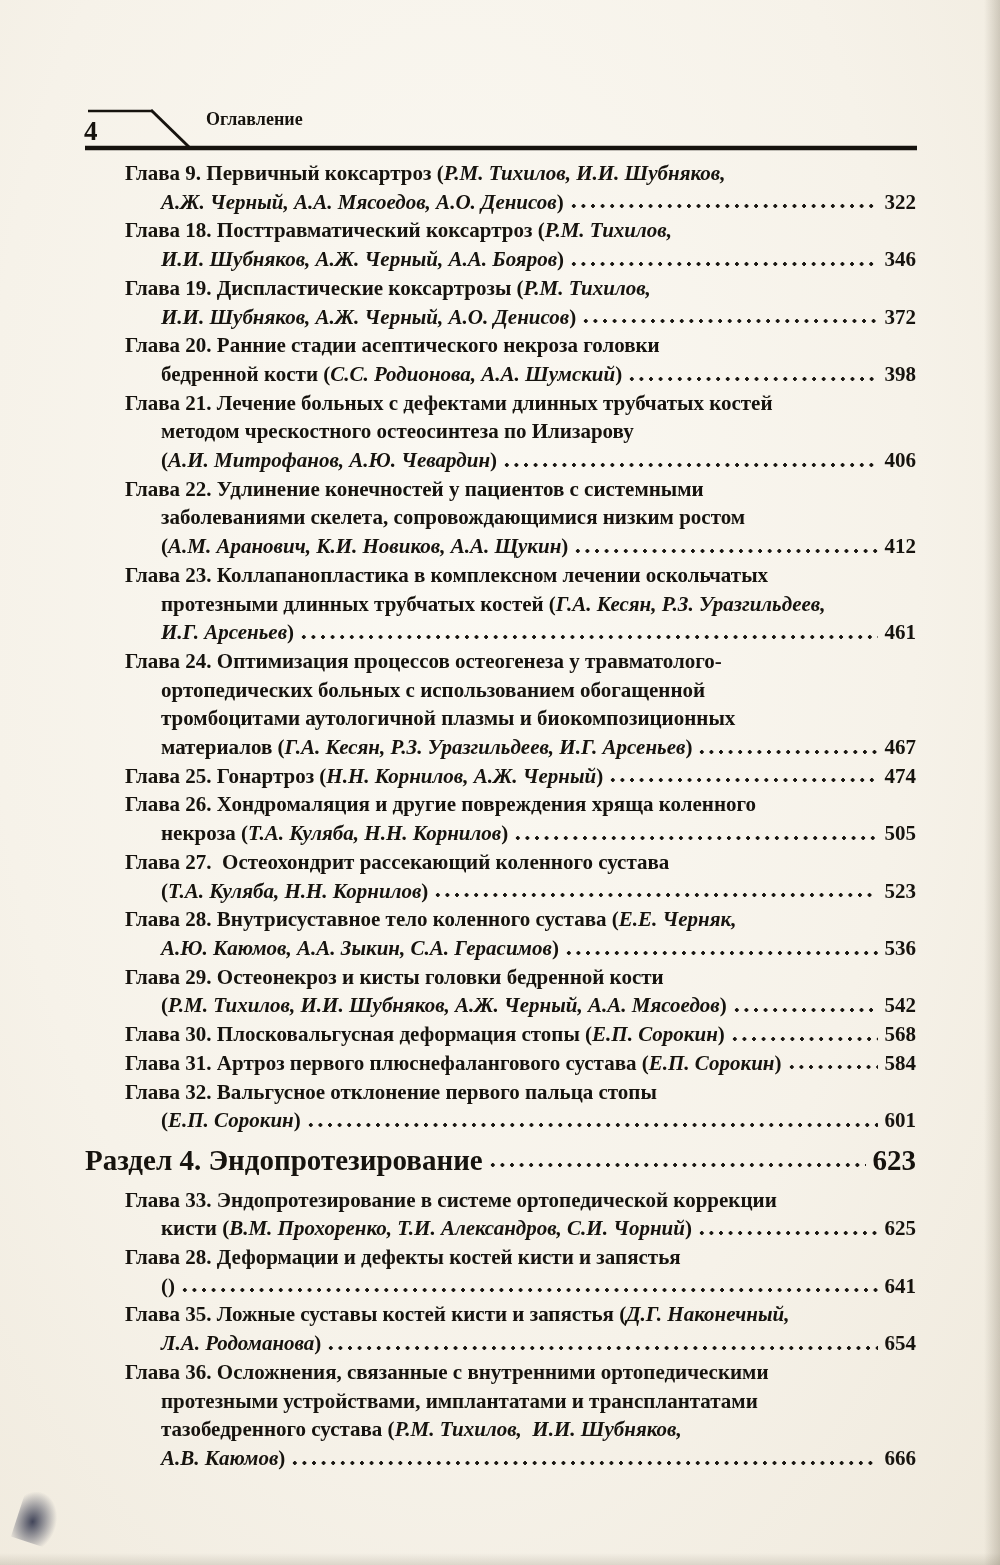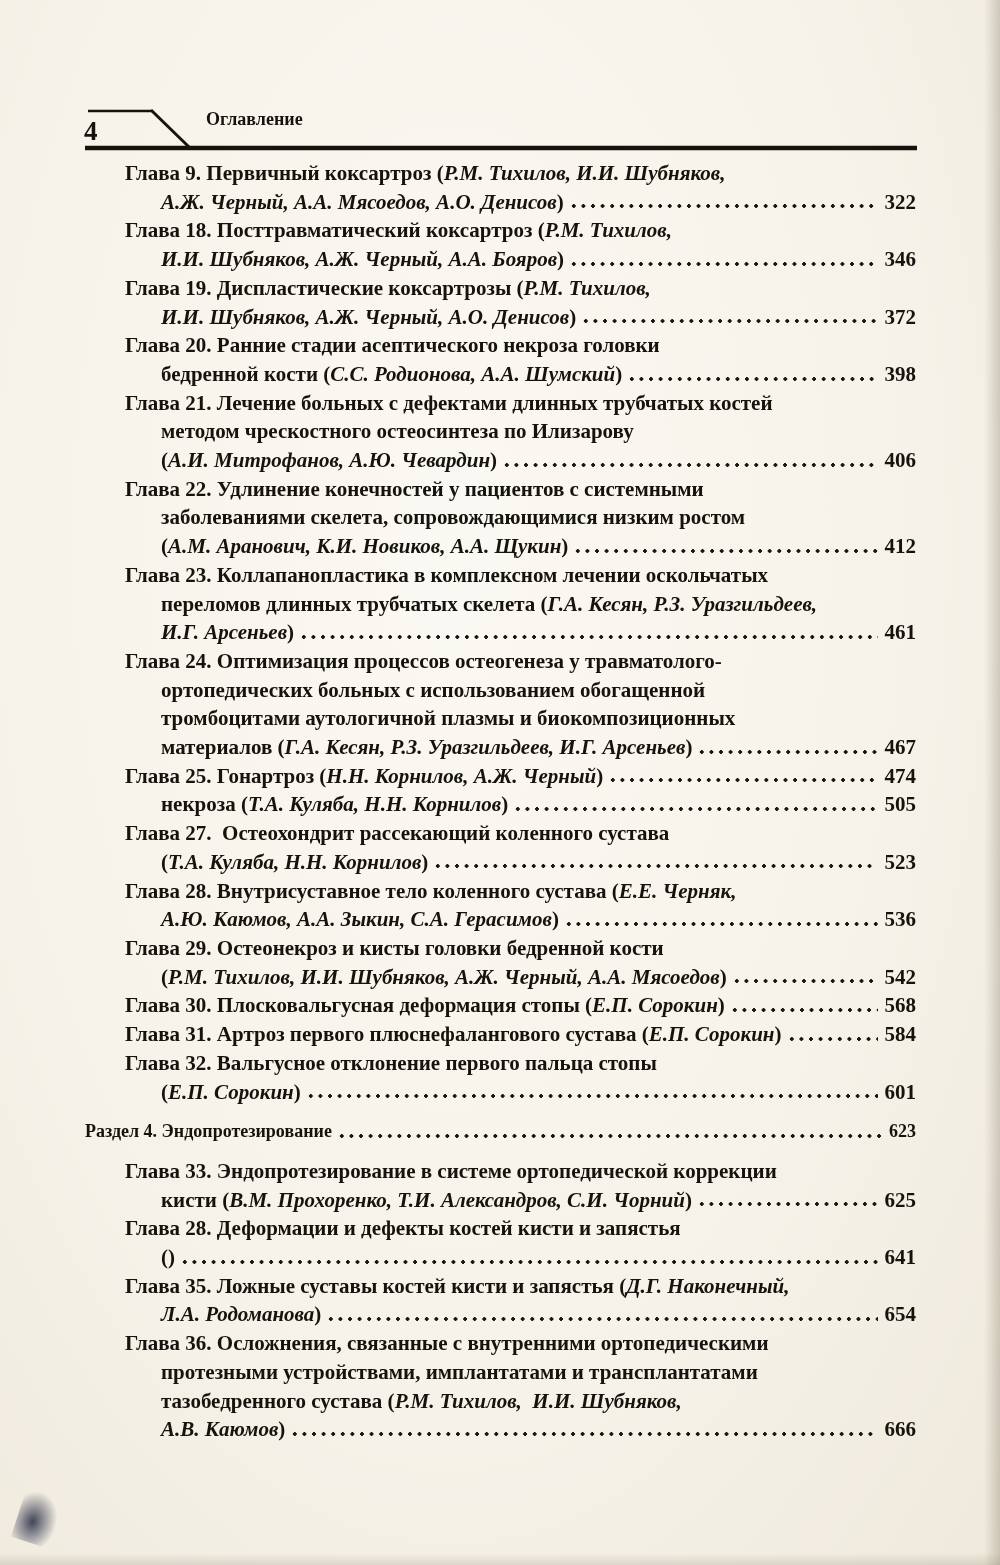--- a/index.html
+++ b/index.html
@@ -45,21 +45,21 @@
   }
   .entry{ }
   .line{
     display:flex; align-items:baseline;
     line-height:28.7px; min-height:28.7px;
     white-space:pre;
   }
   .entry.chapter .line.first{ padding-left:40px; }
   .entry.chapter .line.cont { padding-left:76px;text-align:center; }
   .entry.section{ margin:11px 0 11px 0; }
-  .entry.section .line.first{ padding-left:0; font-size:18px;justify-content:flex-end; }
+  .entry.section .line.first{ padding-left:0; font-size:29px;justify-content:flex-end; }
   .seg{ white-space:pre; }
   .seg.it{ font-style:italic; }
   .leader{
     flex:1 1 auto; align-self:stretch; min-width:14px;
     margin:0 7px 0 5px;
     background-image:radial-gradient(circle, #1a1712 1.6px, rgba(0,0,0,0) 1.9px);
     background-size:9.6px 9.6px;
     background-repeat:repeat-x;
     background-position:left calc(100% - 5.5px);
   }
@@ -101,33 +101,34 @@
         <div class="line cont"><span class="seg">методом чрескостного остеосинтеза по Илизарову</span></div>
         <div class="line cont"><span class="seg">(</span><span class="seg it">А.И. Митрофанов, А.Ю. Чевардин</span><span class="seg">)</span><span class="leader"></span><span class="pageno">406</span></div>
       </div>
       <div class="entry chapter">
         <div class="line first"><span class="seg">Глава 22. Удлинение конечностей у пациентов с системными</span></div>
         <div class="line cont"><span class="seg">заболеваниями скелета, сопровождающимися низким ростом</span></div>
         <div class="line cont"><span class="seg">(</span><span class="seg it">А.М. Аранович, К.И. Новиков, А.А. Щукин</span><span class="seg">)</span><span class="leader"></span><span class="pageno">412</span></div>
       </div>
       <div class="entry chapter">
         <div class="line first"><span class="seg">Глава 23. Коллапанопластика в комплексном лечении оскольчатых</span></div>
-        <div class="line cont"><span class="seg">переломов длинных трубчатых скелета (</span><span class="seg it">Г.А. Кесян, Р.З. Уразгильдеев,</span></div>
+        <div class="line cont"><span class="seg">протезными длинных трубчатых костей (</span><span class="seg it">Г.А. Кесян, Р.З. Уразгильдеев,</span></div>
         <div class="line cont"><span class="seg it">И.Г. Арсеньев</span><span class="seg">)</span><span class="leader"></span><span class="pageno">461</span></div>
       </div>
       <div class="entry chapter">
         <div class="line first"><span class="seg">Глава 24. Оптимизация процессов остеогенеза у травматолого-</span></div>
         <div class="line cont"><span class="seg">ортопедических больных с использованием обогащенной</span></div>
         <div class="line cont"><span class="seg">тромбоцитами аутологичной плазмы и биокомпозиционных</span></div>
         <div class="line cont"><span class="seg">материалов (</span><span class="seg it">Г.А. Кесян, Р.З. Уразгильдеев, И.Г. Арсеньев</span><span class="seg">)</span><span class="leader"></span><span class="pageno">467</span></div>
       </div>
       <div class="entry chapter">
         <div class="line first"><span class="seg">Глава 25. Гонартроз (</span><span class="seg it">Н.Н. Корнилов, А.Ж. Черный</span><span class="seg">)</span><span class="leader"></span><span class="pageno">474</span></div>
       </div>
       <div class="entry chapter">
+        <div class="line first"><span class="seg">Глава 26. Хондромаляция и другие повреждения хряща коленного</span></div>
         <div class="line cont"><span class="seg">некроза (</span><span class="seg it">Т.А. Куляба, Н.Н. Корнилов</span><span class="seg">)</span><span class="leader"></span><span class="pageno">505</span></div>
       </div>
       <div class="entry chapter">
         <div class="line first"><span class="seg">Глава 27.  Остеохондрит рассекающий коленного сустава</span></div>
         <div class="line cont"><span class="seg">(</span><span class="seg it">Т.А. Куляба, Н.Н. Корнилов</span><span class="seg">)</span><span class="leader"></span><span class="pageno"> 523</span></div>
       </div>
       <div class="entry chapter">
         <div class="line first"><span class="seg">Глава 28. Внутрисуставное тело коленного сустава (</span><span class="seg it">Е.Е. Черняк,</span></div>
         <div class="line cont"><span class="seg it">А.Ю. Каюмов, А.А. Зыкин, С.А. Герасимов</span><span class="seg">)</span><span class="leader"></span><span class="pageno">536</span></div>
       </div>

